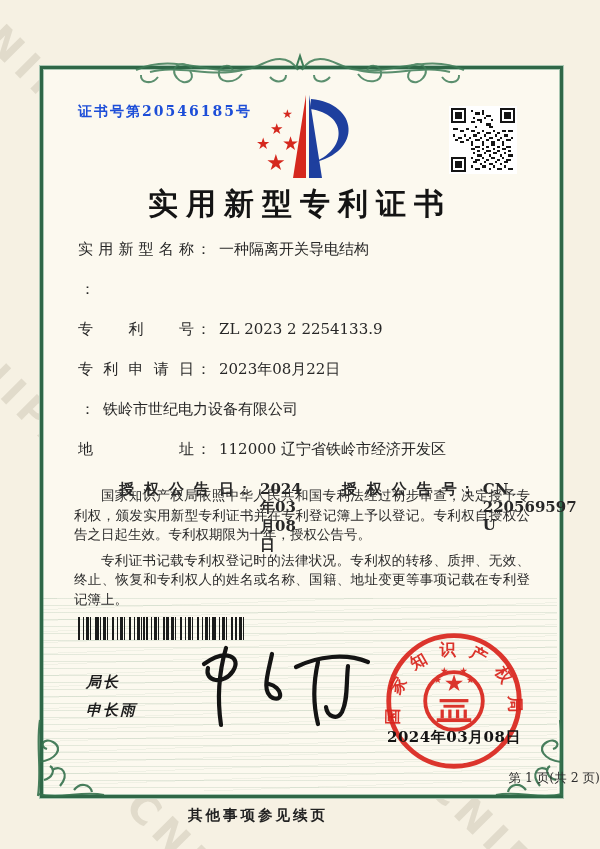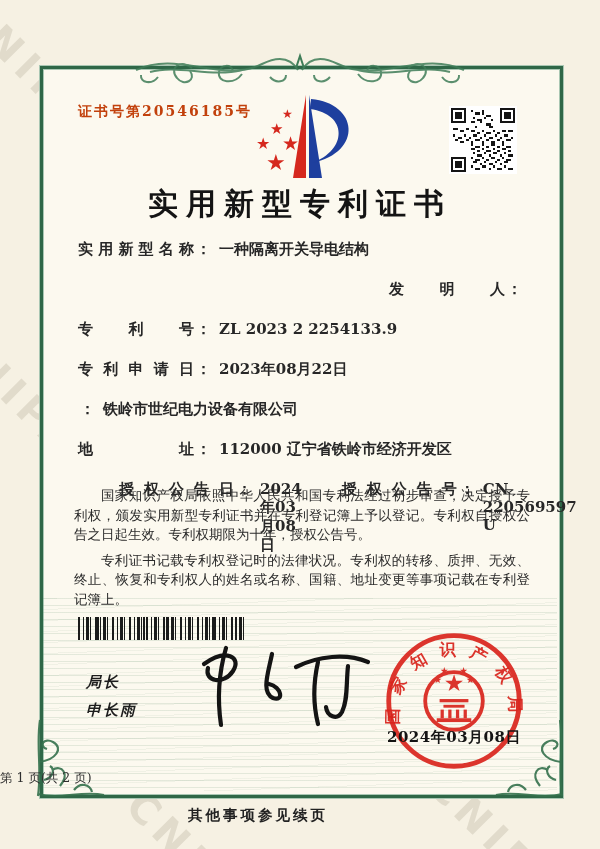--- a/index.html
+++ b/index.html
@@ -20,33 +20,33 @@
   .guilloche{position:absolute;left:43px;top:598px;width:514px;height:193px;
          background:repeating-linear-gradient(180deg, rgba(100,145,110,0.16) 0 1px, transparent 1px 7px),
                     repeating-linear-gradient(178deg, rgba(100,145,110,0.08) 0 1px, transparent 1px 11px);}
 
   .flourish-top{position:absolute;left:130px;top:44px;width:340px;height:46px;}
   .corner{position:absolute;width:74px;height:84px;}
   .corner.left{left:34px;top:716px;}
   .corner.right{right:34px;top:716px;transform:scaleX(-1);}
 
   .cert-no{position:absolute;left:78px;top:103px;font-size:14px;letter-spacing:2px;
-           color:#c2410c;font-weight:600;}
+           color:#1d4ed8;font-weight:600;}
 
   .logo{position:absolute;left:246px;top:90px;width:118px;height:92px;}
   .logo .star{position:absolute;color:#d5281e;line-height:1;}
 
   .qr{position:absolute;left:449px;top:106px;width:64px;height:64px;background:#fff;
       padding:2px;}
 
   .title{position:absolute;left:0;top:184px;width:600px;text-align:center;
          font-size:30px;font-weight:bold;letter-spacing:8px;color:#141414;}
 
   .fields{position:absolute;left:78px;top:240px;width:452px;font-size:15px;color:#272727;}
-  .frow{display:flex;margin-bottom:21px;font-weight:700;justify-content:flex-end;}
+  .frow{display:flex;margin-bottom:21px;font-weight:400;}
   .flabel{width:116px;text-align:justify;text-align-last:justify;flex:none;}
   .fcolon{flex:none;margin:0 8px 0 2px;}
   .fvalue{flex:1;}
   .grant{display:flex;font-weight:600;}
   .grant .flabel{letter-spacing:1px;}
   .gpair{display:flex;margin-left:41px;}
   .gpair.second{margin-left:40px;}
 
   .paras{position:absolute;left:74px;top:486px;width:456px;font-size:13.5px;
          line-height:19.5px;color:#2b2b2b;text-align:justify;}
@@ -58,21 +58,21 @@
       repeating-linear-gradient(90deg,transparent 0 19px,#1b1b1b 19px 21px,transparent 21px 23px);}
 
   .minister{position:absolute;left:86px;top:668px;font-size:15px;color:#1d1d1d;
             font-weight:600;letter-spacing:2px;line-height:28px;font-style:italic;}
   .signature{position:absolute;left:168px;top:640px;width:215px;height:90px;}
 
   .seal{position:absolute;left:382px;top:625px;width:144px;height:150px;}
   .seal-date{position:absolute;left:0;top:103px;width:144px;text-align:center;
              font-size:15px;font-weight:bold;color:#141414;letter-spacing:0.5px;}
 
-  .page-num{position:absolute;left:0;top:770px;width:600px;text-align:left;
+  .page-num{position:absolute;left:0;top:770px;width:600px;text-align:right;
             font-size:12.5px;color:#2e2e2e;}
   .note{position:absolute;left:0;top:806px;width:516px;text-align:center;
         font-size:14.5px;color:#222;font-weight:600;letter-spacing:3px;}
 </style>
 </head>
 <body>
 
 <div class="page">
 
   <div class="wm" style="left:-16px;top:-10px;font-size:40px">CNIPA</div>
@@ -167,21 +167,20 @@
 
   <div class="title">实用新型专利证书</div>
 
   <div class="fields">
     <div class="frow">
       <span class="flabel">实用新型名称</span>
         <span class="fcolon">：</span>
       <span class="fvalue">一种隔离开关导电结构</span>
     </div>
     <div class="frow">
-      <span class="flabel">发明人</span>
         <span class="fcolon">：</span>
     </div>
     <div class="frow">
       <span class="flabel">专利号</span>
         <span class="fcolon">：</span>
       <span class="fvalue">ZL 2023 2 2254133.9</span>
     </div>
     <div class="frow">
       <span class="flabel">专利申请日</span>
         <span class="fcolon">：</span>

